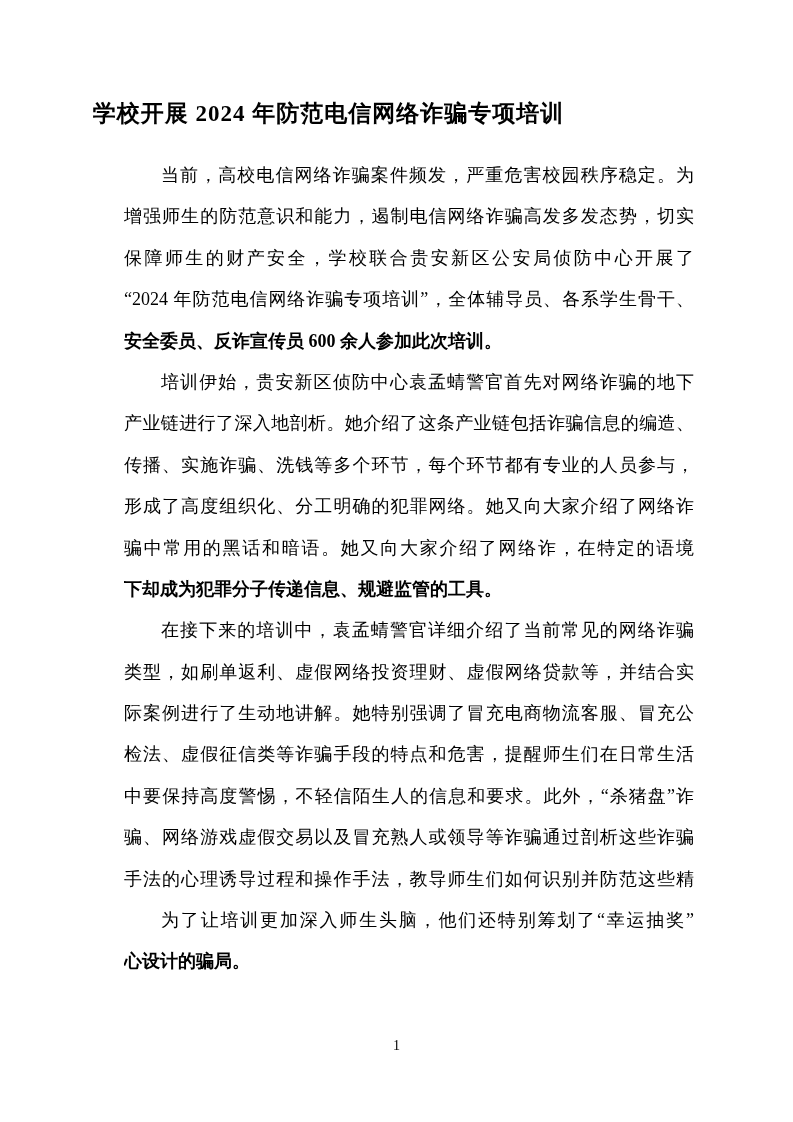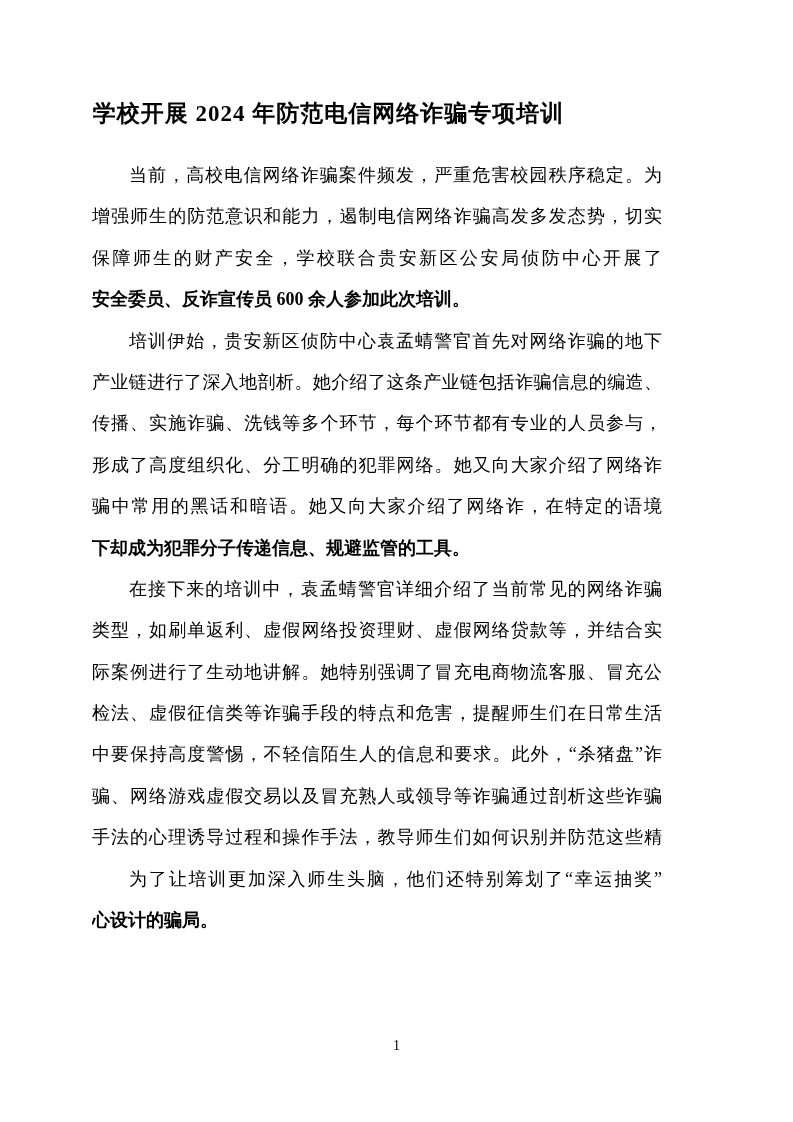--- a/index.html
+++ b/index.html
@@ -24,21 +24,21 @@
     width: 657px;
     text-align: center;
     font-size: 23px;
     font-weight: bold;
     letter-spacing: 1px;
     line-height: 34px;
     white-space: nowrap;
   }
   .content {
     position: absolute;
-    left: 92px;
+    left: 124px;
     top: 155px;
     width: 570px;
   }
   .line {
     height: 41.4px;
     line-height: 41.4px;
     font-size: 18px;
     text-align: justify;
     text-align-last: justify;
     overflow: hidden;
@@ -66,20 +66,21 @@
 
 <div class="page">
 
   <div class="doc-title">学校开展 2024 年防范电信网络诈骗专项培训</div>
 
   <div class="content">
 
     <div class="line first">当前，高校电信网络诈骗案件频发，严重危害校园秩序稳定。为</div>
     <div class="line">增强师生的防范意识和能力，遏制电信网络诈骗高发多发态势，切实</div>
     <div class="line">保障师生的财产安全，学校联合贵安新区公安局侦防中心开展了</div>
+    <div class="line">“2024 年防范电信网络诈骗专项培训”，全体辅导员、各系学生骨干、</div>
     <div class="line parend">安全委员、反诈宣传员 600 余人参加此次培训。</div>
 
     <div class="line first">培训伊始，贵安新区侦防中心袁孟蜻警官首先对网络诈骗的地下</div>
     <div class="line">产业链进行了深入地剖析。她介绍了这条产业链包括诈骗信息的编造、</div>
     <div class="line">传播、实施诈骗、洗钱等多个环节，每个环节都有专业的人员参与，</div>
     <div class="line">形成了高度组织化、分工明确的犯罪网络。她又向大家介绍了网络诈</div>
     <div class="line">骗中常用的黑话和暗语。她又向大家介绍了网络诈，在特定的语境</div>
     <div class="line parend">下却成为犯罪分子传递信息、规避监管的工具。</div>
 
     <div class="line first">在接下来的培训中，袁孟蜻警官详细介绍了当前常见的网络诈骗</div>

